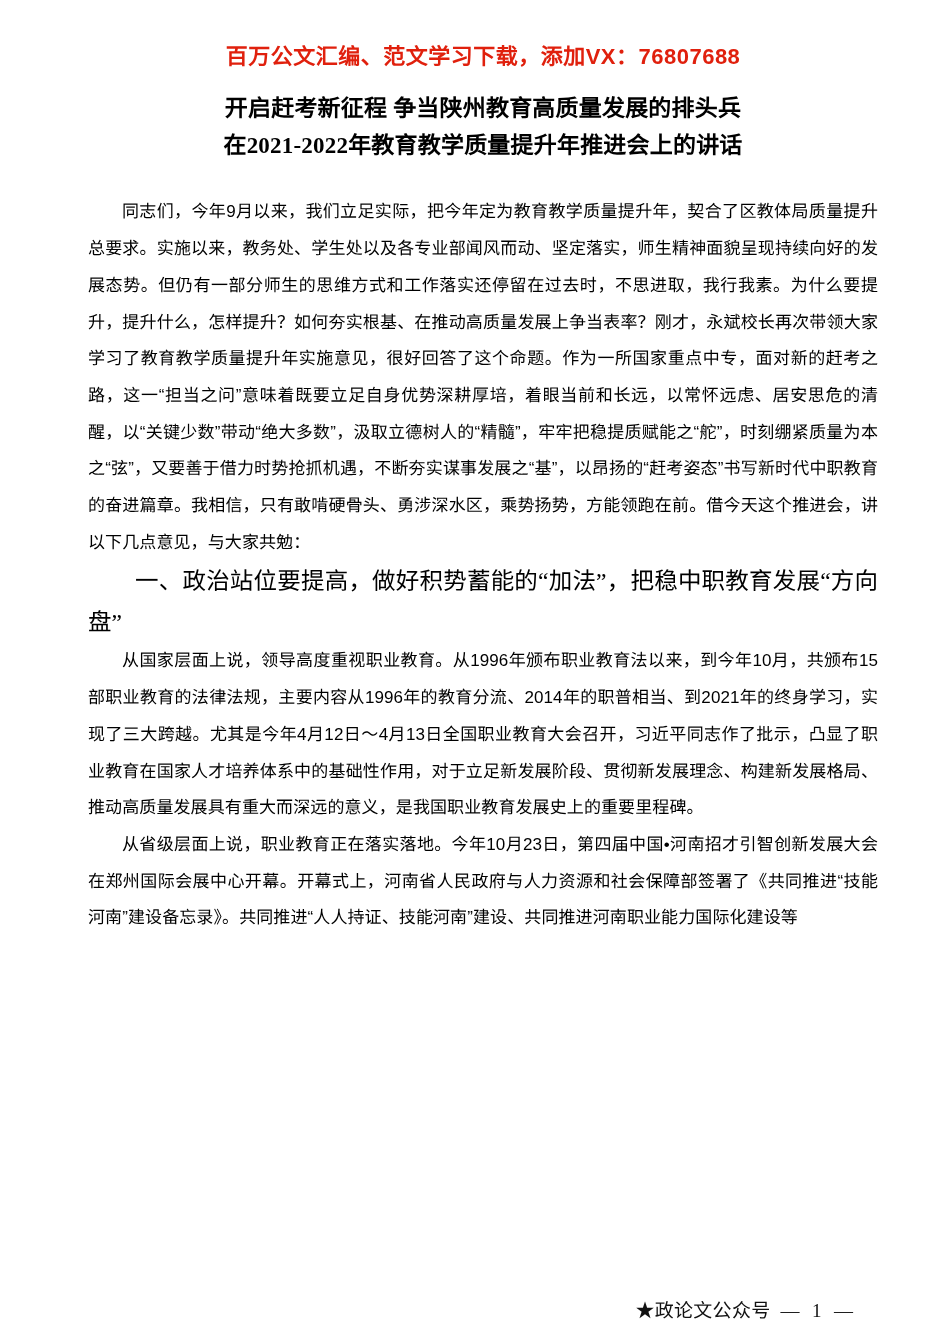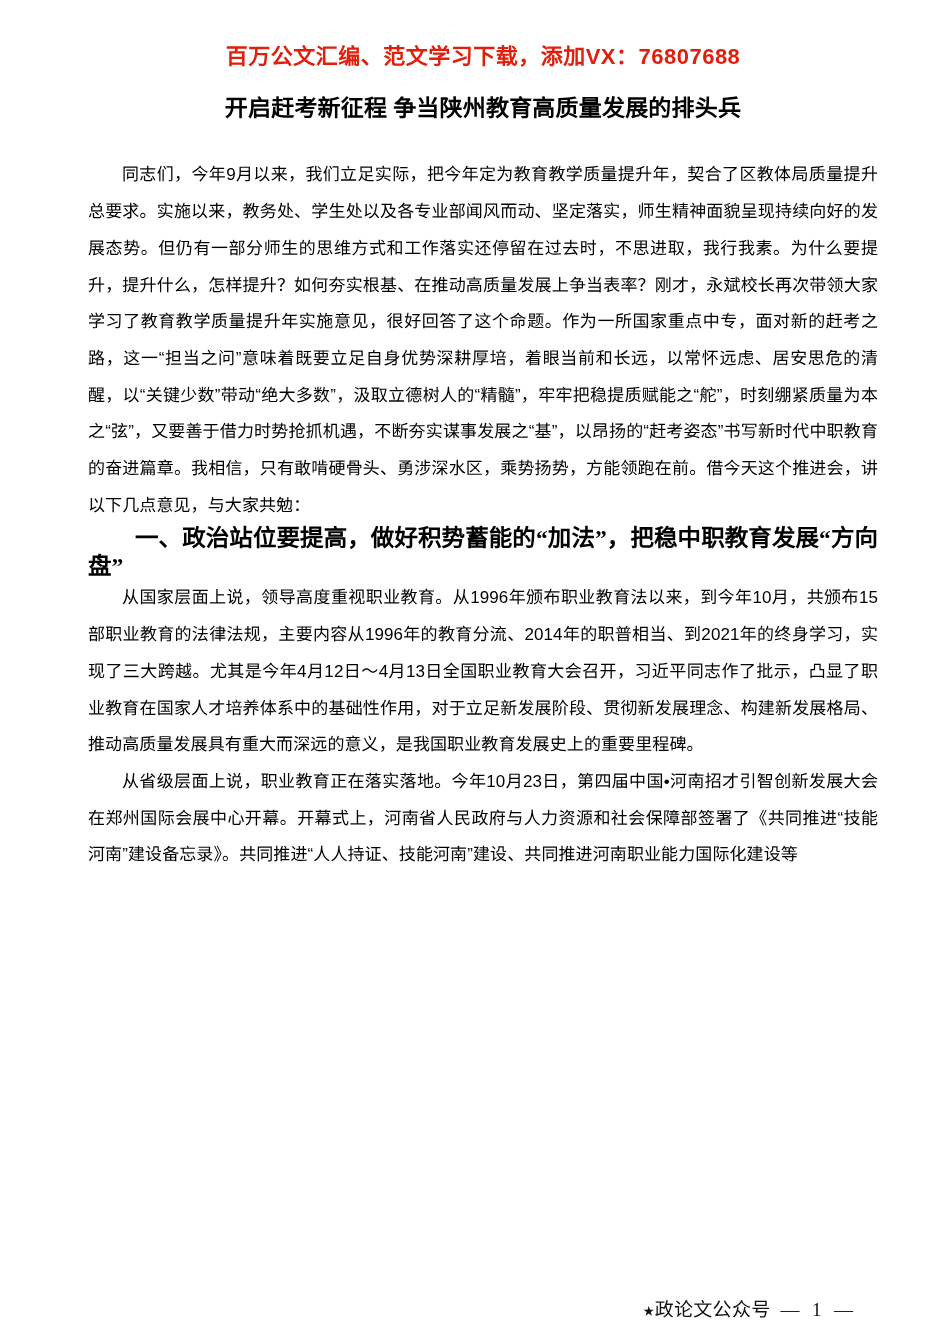--- a/index.html
+++ b/index.html
@@ -67,42 +67,42 @@
     line-height: 36.7px;
     text-align: justify;
     text-justify: inter-ideograph;
     text-indent: 2em;
     letter-spacing: 0.1px;
     word-break: break-all;
   }
   p.heading {
     margin: 0;
     font-size: 23.5px;
-    line-height: 28px;
+    line-height: 41px;
     font-family: "Liberation Serif", "DejaVu Serif", serif;
-    font-weight: 700;
+    font-weight: 400;
     text-indent: 2em;
     text-align: justify;
     text-justify: inter-ideograph;
     word-break: break-all;
   }
 
   
   .page-footer {
     position: absolute;
     left: 0;
     right: 0;
     bottom: 22px;
     display: flex;
     justify-content: flex-end;
     align-items: baseline;
     padding-right: 96px;
   }
   .footer-mark {
-    font-family: Liberation Mono, monospace;
+    font-family: Liberation Sans, sans-serif;
     font-size: 19px;
     letter-spacing: 0.3px;
     color: #111111;
   }
   .footer-pageno {
     font-family: "Liberation Serif", "DejaVu Serif", serif;
     font-size: 19px;
     letter-spacing: 1px;
     color: #111111;
     margin-left: 10px;
@@ -111,20 +111,21 @@
 </style>
 </head>
 <body>
 
 <div class="page">
 
   <div class="promo-banner" style="color: rgb(224, 32, 13);">百万公文汇编、范文学习下载，添加VX：76807688</div>
 
   <div class="title-block">
     <div class="title-line">开启赶考新征程  争当陕州教育高质量发展的排头兵</div>
+    <div class="title-line">在2021-2022年教育教学质量提升年推进会上的讲话</div>
   </div>
 
   <div class="body-copy">
     <p class="para">同志们，今年9月以来，我们立足实际，把今年定为教育教学质量提升年，契合了区教体局质量提升总要求。实施以来，教务处、学生处以及各专业部闻风而动、坚定落实，师生精神面貌呈现持续向好的发展态势。但仍有一部分师生的思维方式和工作落实还停留在过去时，不思进取，我行我素。为什么要提升，提升什么，怎样提升？如何夯实根基、在推动高质量发展上争当表率？刚才，永斌校长再次带领大家学习了教育教学质量提升年实施意见，很好回答了这个命题。作为一所国家重点中专，面对新的赶考之路，这一“担当之问”意味着既要立足自身优势深耕厚培，着眼当前和长远，以常怀远虑、居安思危的清醒，以“关键少数”带动“绝大多数”，汲取立德树人的“精髓”，牢牢把稳提质赋能之“舵”，时刻绷紧质量为本之“弦”，又要善于借力时势抢抓机遇，不断夯实谋事发展之“基”，以昂扬的“赶考姿态”书写新时代中职教育的奋进篇章。我相信，只有敢啃硬骨头、勇涉深水区，乘势扬势，方能领跑在前。借今天这个推进会，讲以下几点意见，与大家共勉：</p>
     <p class="heading">一、政治站位要提高，做好积势蓄能的“加法”，把稳中职教育发展“方向盘”</p>
     <p class="para">从国家层面上说，领导高度重视职业教育。从1996年颁布职业教育法以来，到今年10月，共颁布15部职业教育的法律法规，主要内容从1996年的教育分流、2014年的职普相当、到2021年的终身学习，实现了三大跨越。尤其是今年4月12日～4月13日全国职业教育大会召开，习近平同志作了批示，凸显了职业教育在国家人才培养体系中的基础性作用，对于立足新发展阶段、贯彻新发展理念、构建新发展格局、推动高质量发展具有重大而深远的意义，是我国职业教育发展史上的重要里程碑。</p>
     <p class="para">从省级层面上说，职业教育正在落实落地。今年10月23日，第四届中国•河南招才引智创新发展大会在郑州国际会展中心开幕。开幕式上，河南省人民政府与人力资源和社会保障部签署了《共同推进“技能河南”建设备忘录》。共同推进“人人持证、技能河南”建设、共同推进河南职业能力国际化建设等</p>
   </div>
 
   <div class="page-footer">

